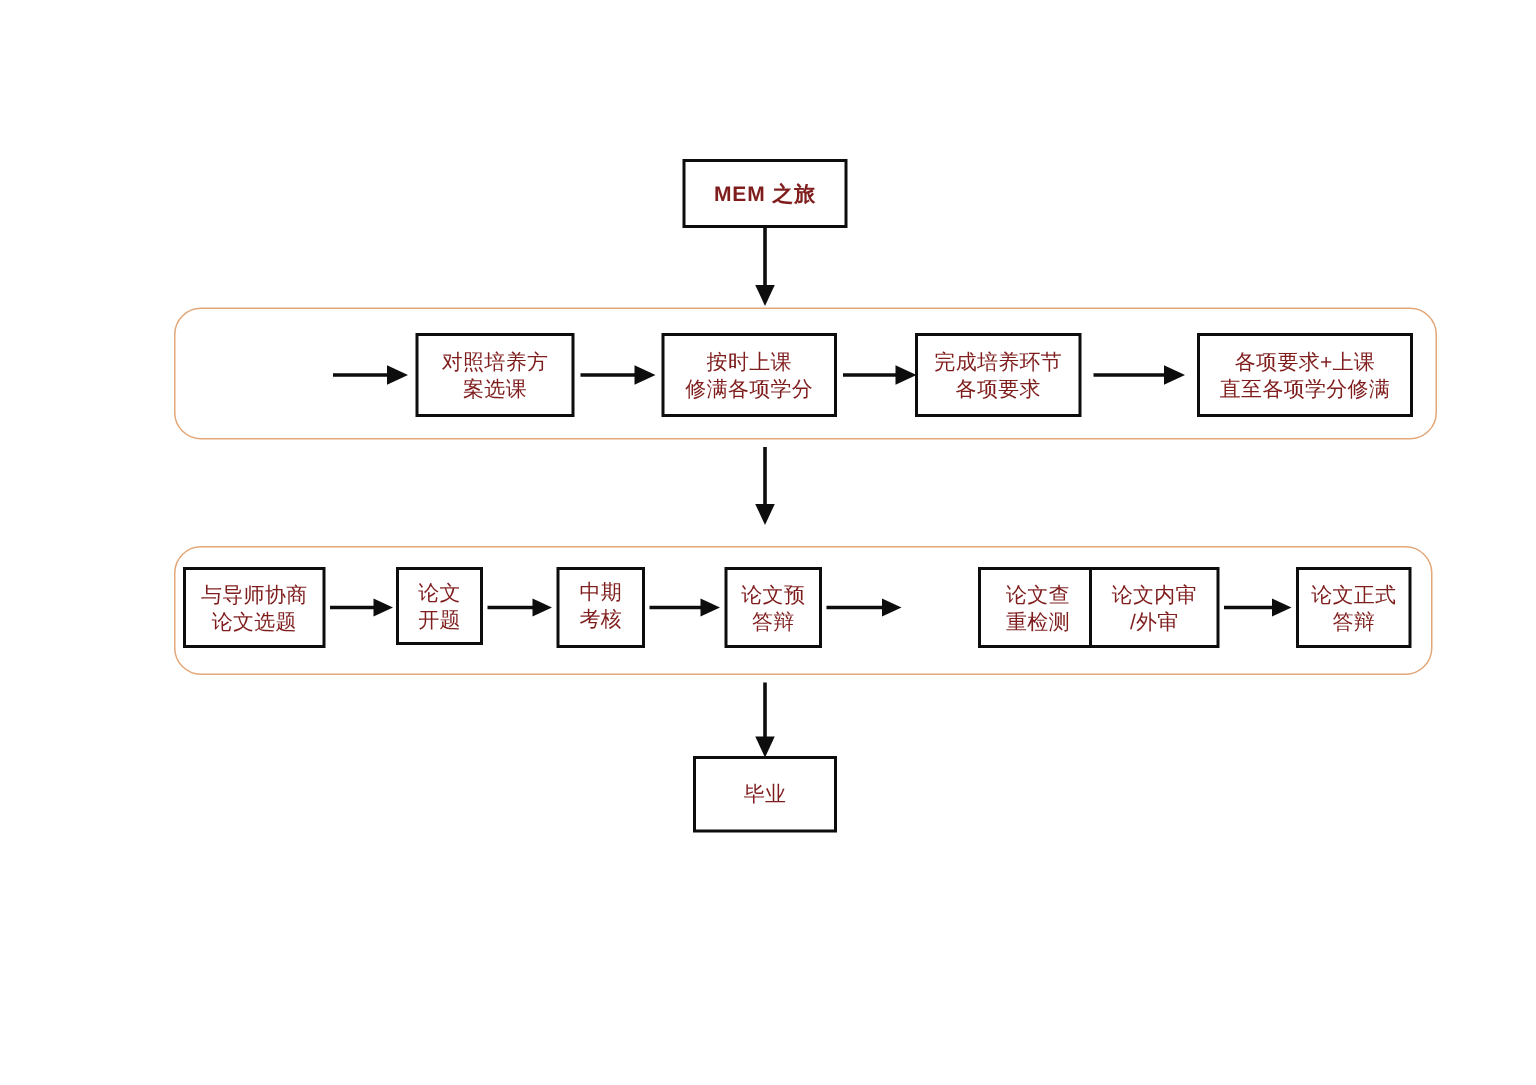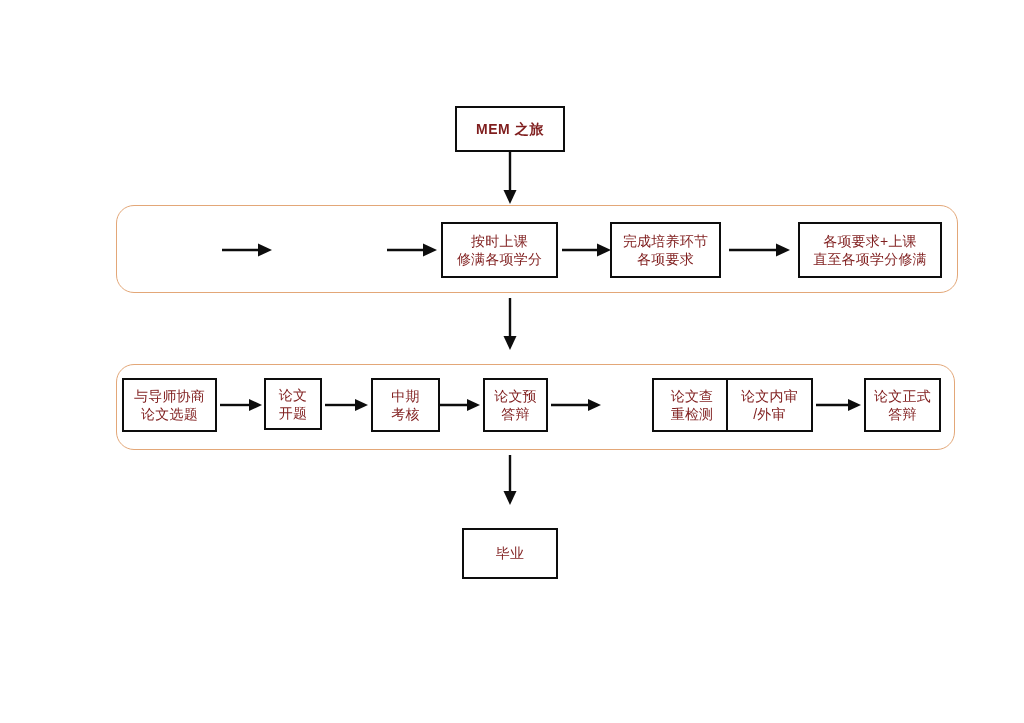--- a/index.html
+++ b/index.html
@@ -77,20 +77,22 @@
   <div class="group" style="left:116px; top:205px; width:842px; height:88px;"></div>
 
 
   <div class="arrow" style="left:222px; top:234px; width:51px; height:32px;">
     <svg width="51" height="32" viewBox="0 0 51 32">
       <line x1="0" y1="16" x2="38" y2="16"></line>
       <polygon points="50,16 36,9.5 36,22.5"></polygon>
     </svg>
   </div>
 
+  <div class="node" style="left:277px; top:222px; width:106px; height:56px;">对照培养方
+案选课</div>
 
   <div class="arrow" style="left:387px; top:234px; width:51px; height:32px;">
     <svg width="51" height="32" viewBox="0 0 51 32">
       <line x1="0" y1="16" x2="38" y2="16"></line>
       <polygon points="50,16 36,9.5 36,22.5"></polygon>
     </svg>
   </div>
 
   <div class="node" style="left:441px; top:222px; width:117px; height:56px;">按时上课
 修满各项学分</div>
@@ -137,21 +139,21 @@
   <div class="node" style="left:264px; top:378px; width:58px; height:52px;">论文
 开题</div>
 
   <div class="arrow" style="left:325px; top:389px; width:44px; height:32px;">
     <svg width="44" height="32" viewBox="0 0 44 32">
       <line x1="0" y1="16" x2="32" y2="16"></line>
       <polygon points="43,16 30,10 30,22"></polygon>
     </svg>
   </div>
 
-  <div class="node" style="left:371px; top:378px; width:69px; height:54px;">中期
+  <div class="node" style="left:371px; top:378px; width:59px; height:54px;font-family:Liberation Serif, serif;">中期
 考核</div>
 
   <div class="arrow" style="left:433px; top:389px; width:48px; height:32px;">
     <svg width="48" height="32" viewBox="0 0 48 32">
       <line x1="0" y1="16" x2="36" y2="16"></line>
       <polygon points="47,16 34,10 34,22"></polygon>
     </svg>
   </div>
 
   <div class="node" style="left:483px; top:378px; width:65px; height:54px;">论文预
@@ -187,15 +189,15 @@
   <div class="node" style="left:864px; top:378px; width:77px; height:54px;">论文正式
 答辩</div>
 
   <div class="arrow" style="left:494px; top:455px; width:32px; height:52px;">
     <svg width="32" height="52" viewBox="0 0 32 52">
       <line x1="16" y1="0" x2="16" y2="39"></line>
       <polygon points="16,50 9.5,36 22.5,36"></polygon>
     </svg>
   </div>
 
-  <div class="node" style="left:462px; top:504px; width:96px; height:51px;margin-top:24px;">毕业</div>
+  <div class="node" style="left:462px; top:504px; width:96px; height:51px;">毕业</div>
 
 </div>
 
 </body></html>

